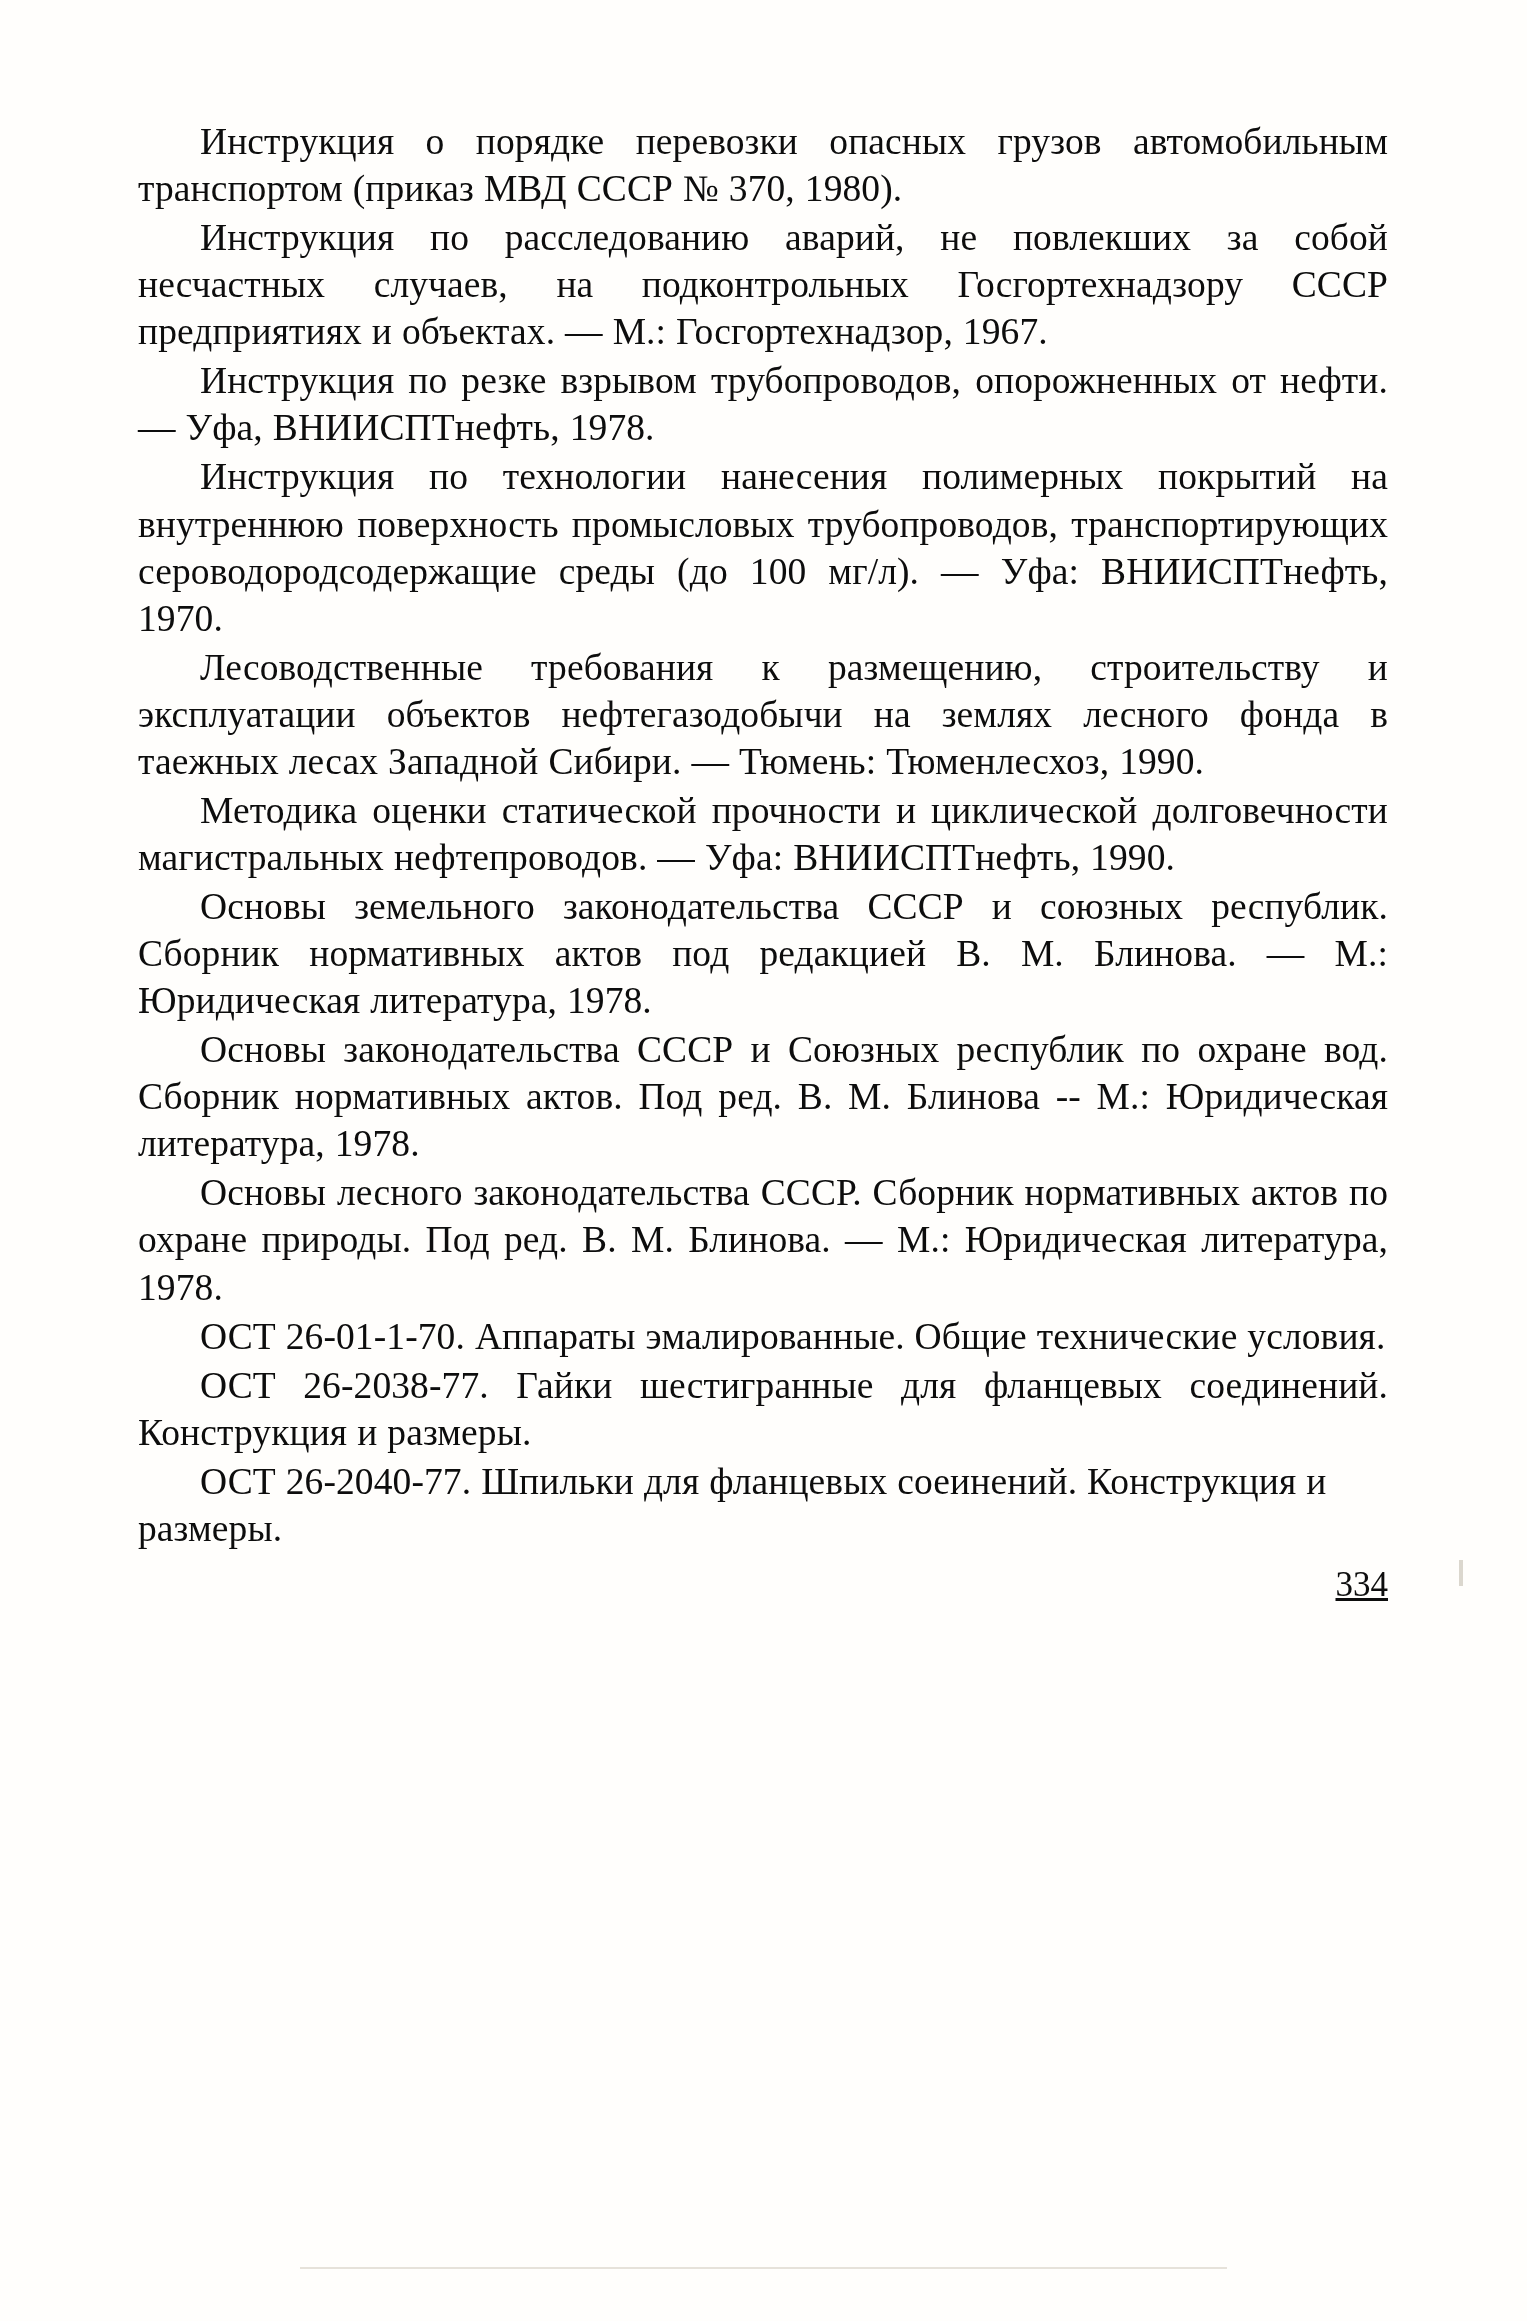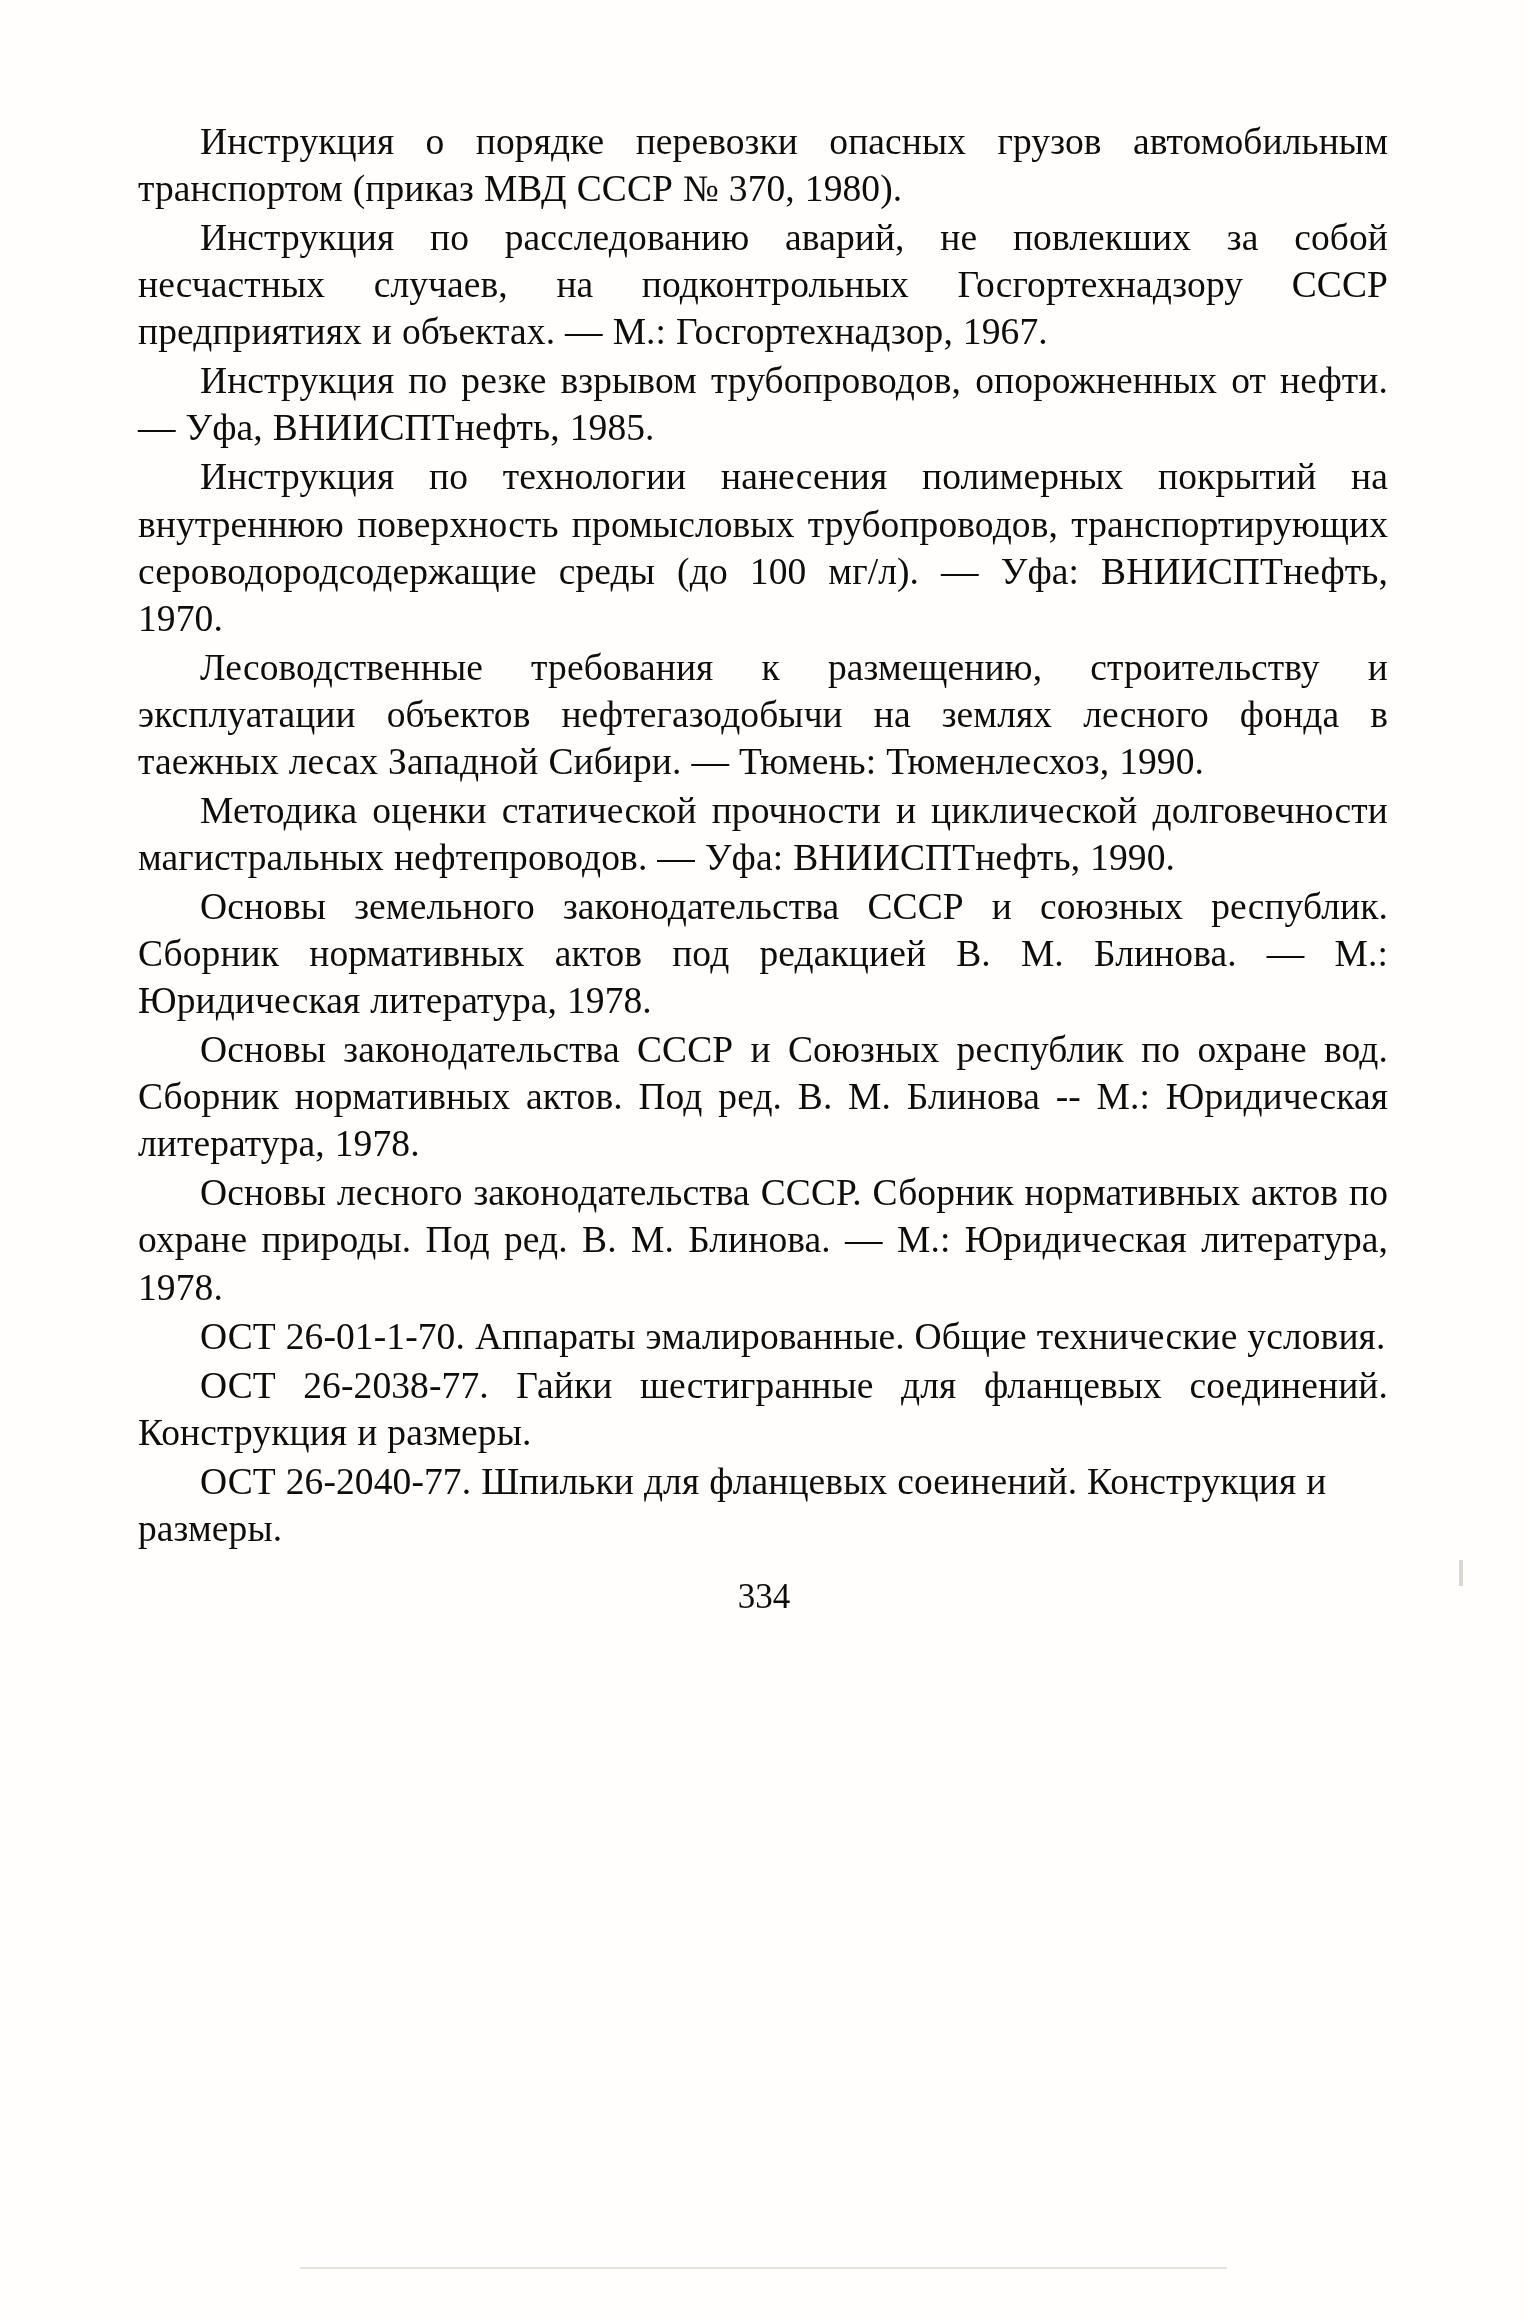--- a/index.html
+++ b/index.html
@@ -31,26 +31,27 @@
     text-indent: 62px;
     margin: 0 0 2px 0;
     letter-spacing: 0.1px;
     word-spacing: 0.5px;
     -webkit-font-smoothing: antialiased;
   }
   .para.last-left {
     text-align: left;
   }
   .page-number {
-    margin-top: 26px;
+    margin-top: 14px;
     font-size: 35px;
     line-height: 1.1;
     text-indent: 0;
-    text-align: center;
+    text-align: right;
     padding-left: 2px;
+    text-decoration: underline;
   }
   .edge-mark {
     position: absolute;
     right: 64px;
     top: 1560px;
     width: 4px;
     height: 26px;
     background: #cfcabf;
     opacity: 0.75;
   }
@@ -64,21 +65,21 @@
   }
 </style>
 </head>
 <body>
 
 <div class="page">
   <div class="content">
 
     <p class="para">Инструкция о порядке перевозки опасных грузов автомобильным транспортом (приказ МВД СССР № 370, 1980).</p>
     <p class="para">Инструкция по расследованию аварий, не повлекших за собой несчастных случаев, на подконтрольных Госгортехнадзору СССР предприятиях и объектах. — М.: Госгортехнадзор, 1967.</p>
-    <p class="para">Инструкция по резке взрывом трубопроводов, опорожненных от нефти.— Уфа, ВНИИСПТнефть, 1985.</p>
+    <p class="para">Инструкция по резке взрывом трубопроводов, опорожненных от нефти.— Уфа, ВНИИСПТнефть, 1978.</p>
     <p class="para">Инструкция по технологии нанесения полимерных покрытий на внутреннюю поверхность промысловых трубопроводов, транспортирующих сероводородсодержащие среды (до 100 мг/л). — Уфа: ВНИИСПТнефть, 1970.</p>
     <p class="para">Лесоводственные требования к размещению, строительству и эксплуатации объектов нефтегазодобычи на землях лесного фонда в таежных лесах Западной Сибири. — Тюмень: Тюменлесхоз, 1990.</p>
     <p class="para">Методика оценки статической прочности и циклической долговечности магистральных нефтепроводов. — Уфа: ВНИИСПТнефть, 1990.</p>
     <p class="para">Основы земельного законодательства СССР и союзных республик. Сборник нормативных актов под редакцией В. М. Блинова. — М.: Юридическая литература, 1978.</p>
     <p class="para">Основы законодательства СССР и Союзных республик по охране вод. Сборник нормативных актов. Под ред. В. М. Блинова -- М.: Юридическая литература, 1978.</p>
     <p class="para">Основы лесного законодательства СССР. Сборник нормативных актов по охране природы. Под ред. В. М. Блинова. — М.: Юридическая литература, 1978.</p>
     <p class="para last-left">ОСТ 26-01-1-70. Аппараты эмалированные. Общие технические условия.</p>
     <p class="para">ОСТ 26-2038-77. Гайки шестигранные для фланцевых соединений. Конструкция и размеры.</p>
     <p class="para last-left">ОСТ 26-2040-77. Шпильки для фланцевых соеинений. Конструкция и размеры.</p>
 

